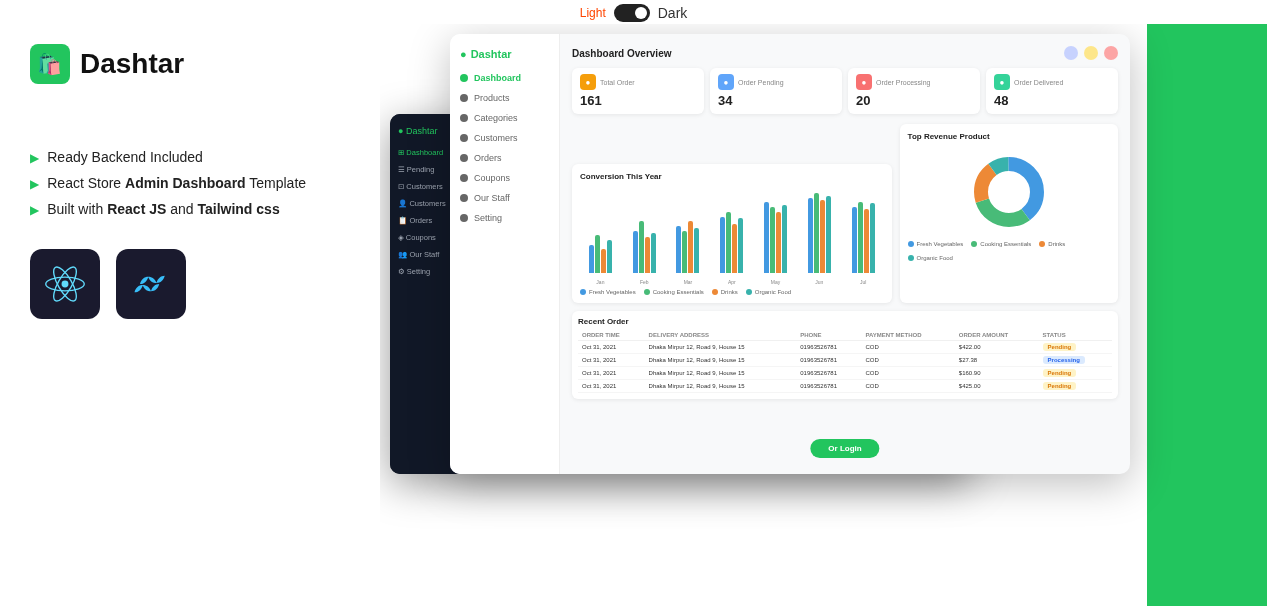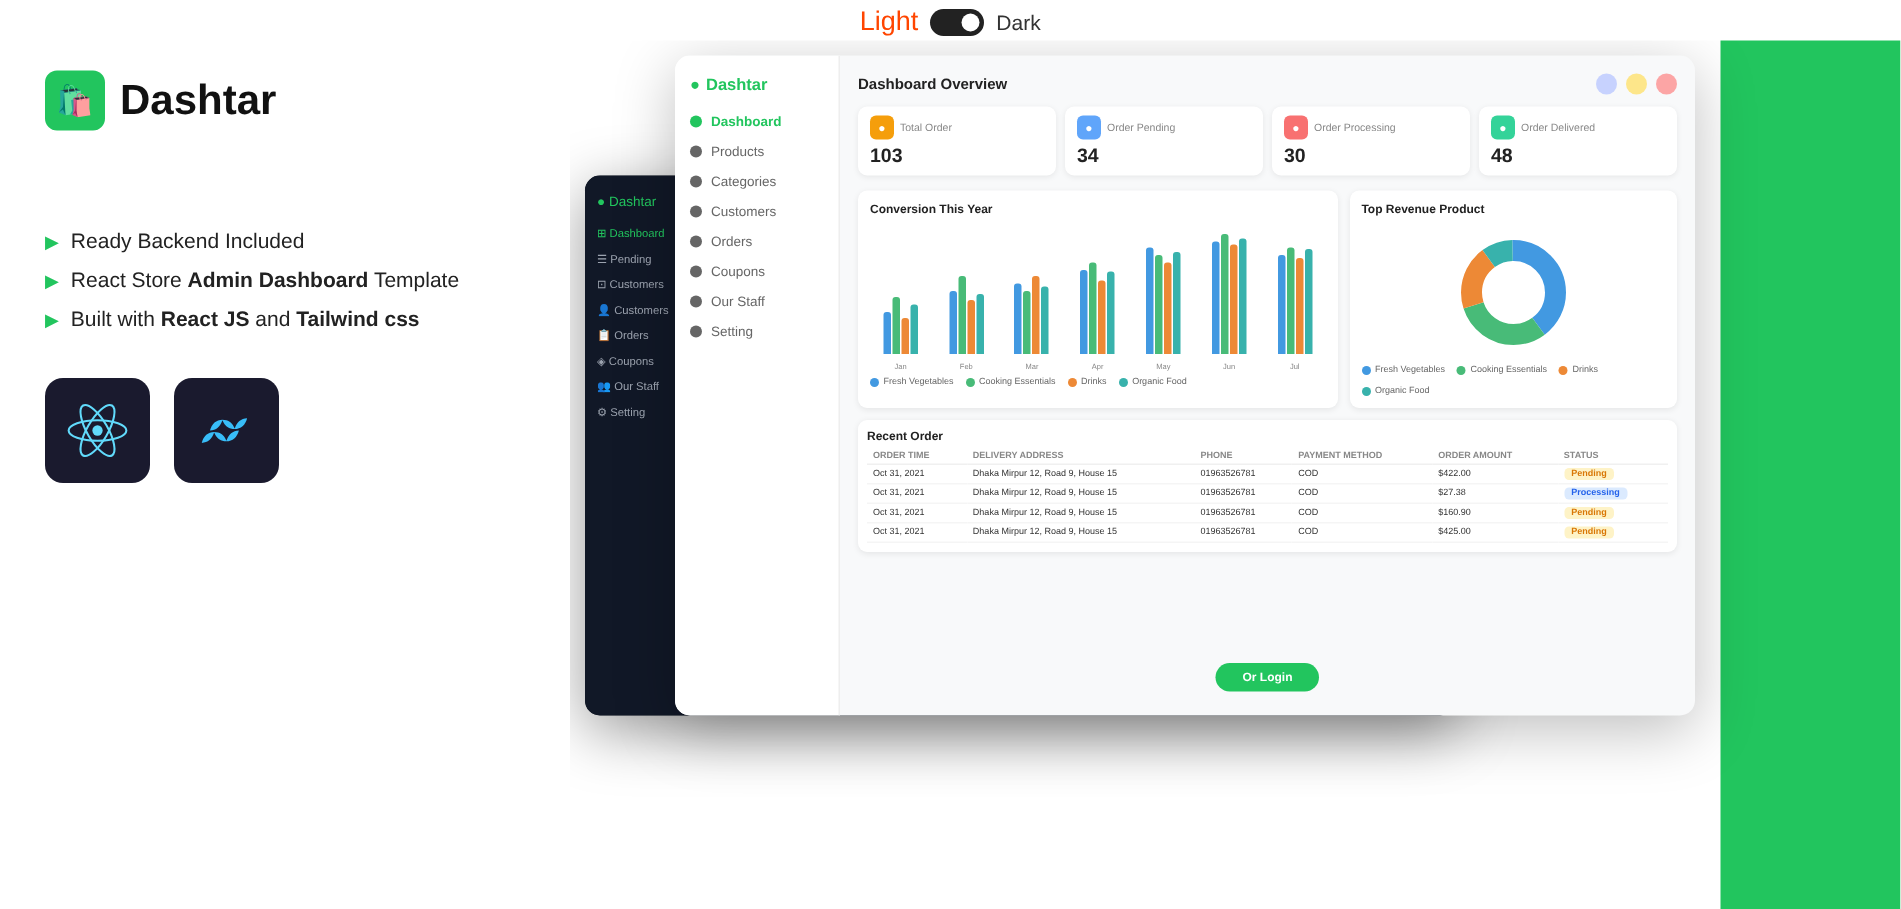--- a/index.html
+++ b/index.html
@@ -18,21 +18,21 @@
     .top-bar {
       width: 100%;
       display: flex;
       justify-content: center;
       align-items: center;
       padding: 4px 0 2px;
       gap: 8px;
     }
     .top-bar .light-label {
       color: #ff4500;
-      font-size: 18px;
+      font-size: 12px;
       font-weight: 500;
     }
     .top-bar .dark-label {
       color: #333;
       font-size: 14px;
       font-weight: 500;
     }
     .toggle-switch {
       width: 36px;
       height: 18px;
@@ -304,21 +304,21 @@
       display: flex;
       gap: 8px;
       margin-bottom: 8px;
     }
     .chart-card {
       background: #fff;
       border-radius: 6px;
       padding: 8px;
       box-shadow: 0 1px 4px rgba(0,0,0,0.08);
     }
-    .chart-card.bar-chart { flex: 1.2; }
+    .chart-card.bar-chart { flex: 1.2; margin-top: 40px; }
     .chart-card.donut-chart { flex: 0.8; }
     .chart-title {
       font-size: 8px;
       font-weight: 700;
       color: #222;
       margin-bottom: 6px;
     }
 
     
     .bar-chart-area {
@@ -674,35 +674,35 @@
               <div class="dash-icon-circle" style="background:#fca5a5;"></div>
             </div>
           </div>
 
           <div class="stats-row" id="stats-row">
           <div class="stat-card">
       <div class="stat-card-header">
         <div class="stat-icon" style="background:#f59e0b">●</div>
         <span class="stat-label">Total Order</span>
       </div>
-      <div class="stat-value">103</div>
+      <div class="stat-value">161</div>
     </div>
               <div class="stat-card">
       <div class="stat-card-header">
         <div class="stat-icon" style="background:#60a5fa">●</div>
         <span class="stat-label">Order Pending</span>
       </div>
       <div class="stat-value">34</div>
     </div>
               <div class="stat-card">
       <div class="stat-card-header">
         <div class="stat-icon" style="background:#f87171">●</div>
         <span class="stat-label">Order Processing</span>
       </div>
-      <div class="stat-value">30</div>
+      <div class="stat-value">20</div>
     </div>
               <div class="stat-card">
       <div class="stat-card-header">
         <div class="stat-icon" style="background:#34d399">●</div>
         <span class="stat-label">Order Delivered</span>
       </div>
       <div class="stat-value">48</div>
     </div>
             </div>
 

